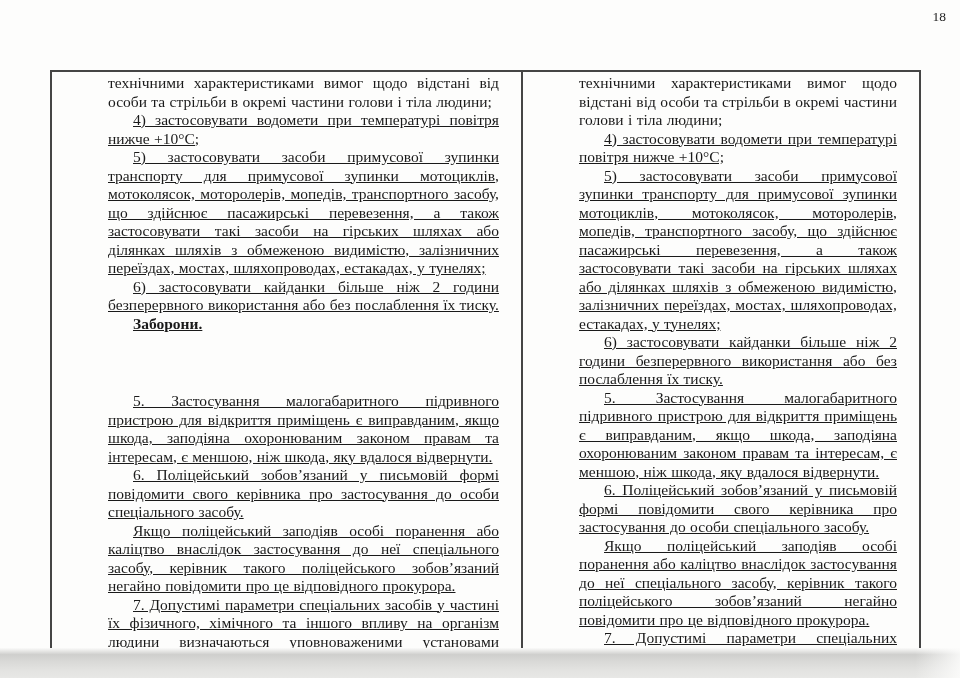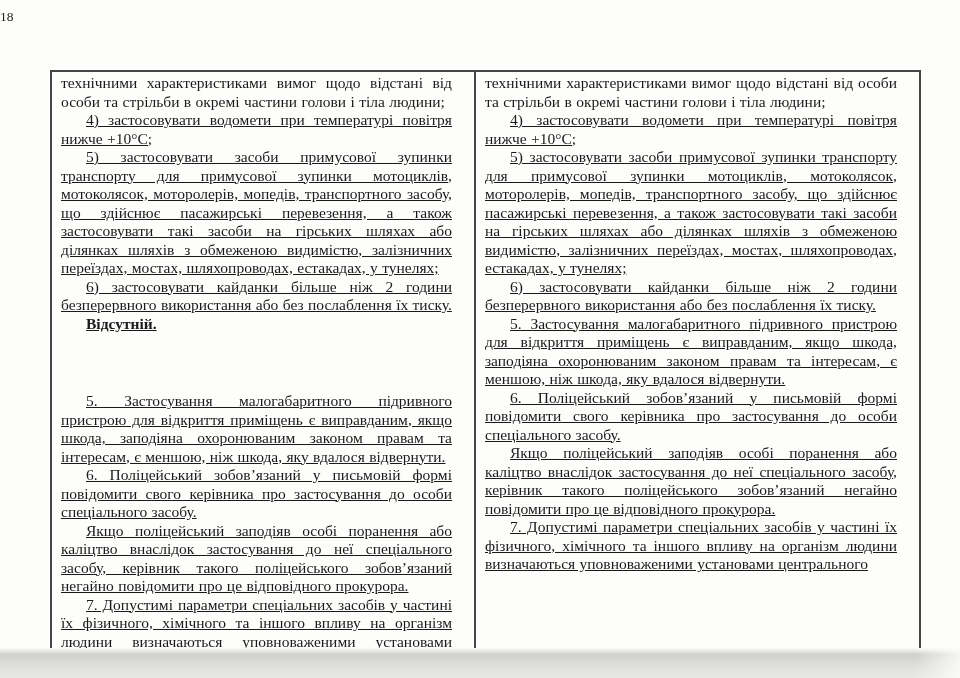--- a/index.html
+++ b/index.html
@@ -12,40 +12,41 @@
     position: relative;
     overflow: hidden;
     background: #fdfdfc;
     font-family: "Liberation Serif", serif;
   }
   .page-number {
     position: absolute;
     top: 9px;
     left: 0;
     width: 946px;
-    text-align: left;
+    text-align: right;
     font-size: 13.5px;
     color: #242424;
   }
   .doc-table {
     position: absolute;
     left: 50px;
     top: 70px;
     width: 871px;
     height: 578px;
     box-sizing: border-box;
     border: 2px solid #454545;
     border-bottom: none;
     display: flex;
     background: #fdfdfc;
   }
   .col {
     box-sizing: border-box;
     padding: 2px 22px 0 9px;
     overflow: hidden;
+    margin-left: 47px;
   }
   .col-left {
     width: 424px;
     border-right: 2px solid #454545;
   }
   .col-right {
     flex: 1;
   }
   .para {
     margin: 0;
@@ -84,21 +85,21 @@
 <body>
 
 <div class="page-number">18</div>
 
 <div class="doc-table">
   <div class="col col-left" id="col-left">
       <p class="para">технічними характеристиками вимог щодо відстані від особи та стрільби в окремі частини голови і тіла людини;</p>
       <p class="para indent">4) застосовувати водомети при температурі повітря нижче +10°С;</p>
       <p class="para indent">5) застосовувати засоби примусової зупинки транспорту для примусової зупинки мотоциклів, мотоколясок, моторолерів, мопедів, транспортного засобу, що здійснює пасажирські перевезення, а також застосовувати такі засоби на гірських шляхах або ділянках шляхів з обмеженою видимістю, залізничних переїздах, мостах, шляхопроводах, естакадах, у тунелях;</p>
       <p class="para indent">6) застосовувати кайданки більше ніж 2 години безперервного використання або без послаблення їх тиску.</p>
-      <p class="para bold indent">Відсутній.</p>
+      <p class="para bold indent">Заборони.</p>
       <div class="spacer" style="height: 59px;"></div>
       <p class="para indent">5. Застосування малогабаритного підривного пристрою для відкриття приміщень є виправданим, якщо шкода, заподіяна охоронюваним законом правам та інтересам, є меншою, ніж шкода, яку вдалося відвернути.</p>
       <p class="para indent">6. Поліцейський зобов’язаний у письмовій формі повідомити свого керівника про застосування до особи спеціального засобу.</p>
       <p class="para indent">Якщо поліцейський заподіяв особі поранення або каліцтво внаслідок застосування до неї спеціального засобу, керівник такого поліцейського зобов’язаний негайно повідомити про це відповідного прокурора.</p>
       <p class="para indent">7. Допустимі параметри спеціальних засобів у частині їх фізичного, хімічного та іншого впливу на організм людини визначаються уповноваженими установами центрального</p>
     </div>
   <div class="col col-right" id="col-right">
       <p class="para">технічними характеристиками вимог щодо відстані від особи та стрільби в окремі частини голови і тіла людини;</p>
       <p class="para indent">4) застосовувати водомети при температурі повітря нижче +10°С;</p>
       <p class="para indent">5) застосовувати засоби примусової зупинки транспорту для примусової зупинки мотоциклів, мотоколясок, моторолерів, мопедів, транспортного засобу, що здійснює пасажирські перевезення, а також застосовувати такі засоби на гірських шляхах або ділянках шляхів з обмеженою видимістю, залізничних переїздах, мостах, шляхопроводах, естакадах, у тунелях;</p>

